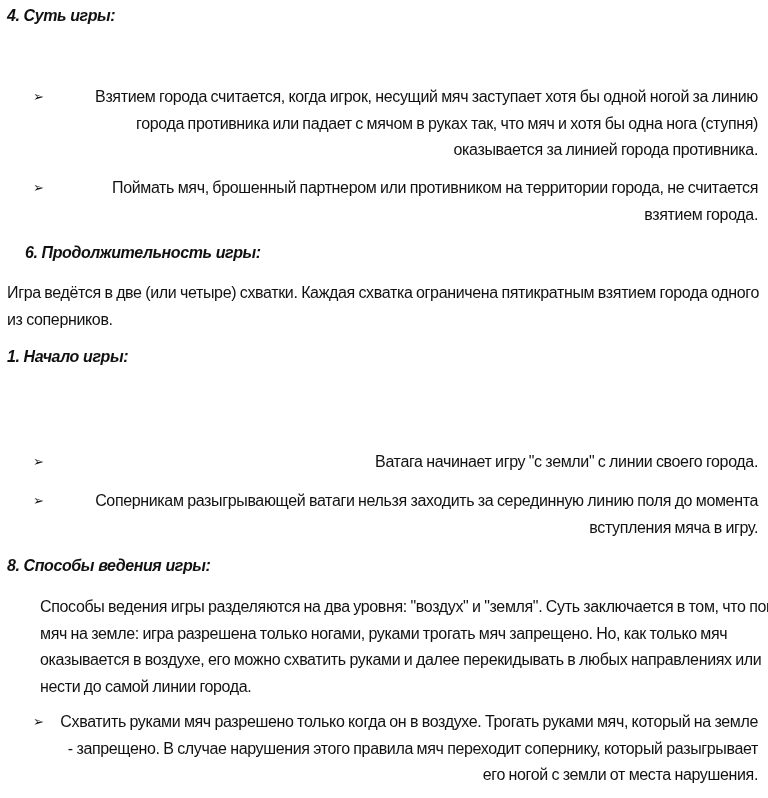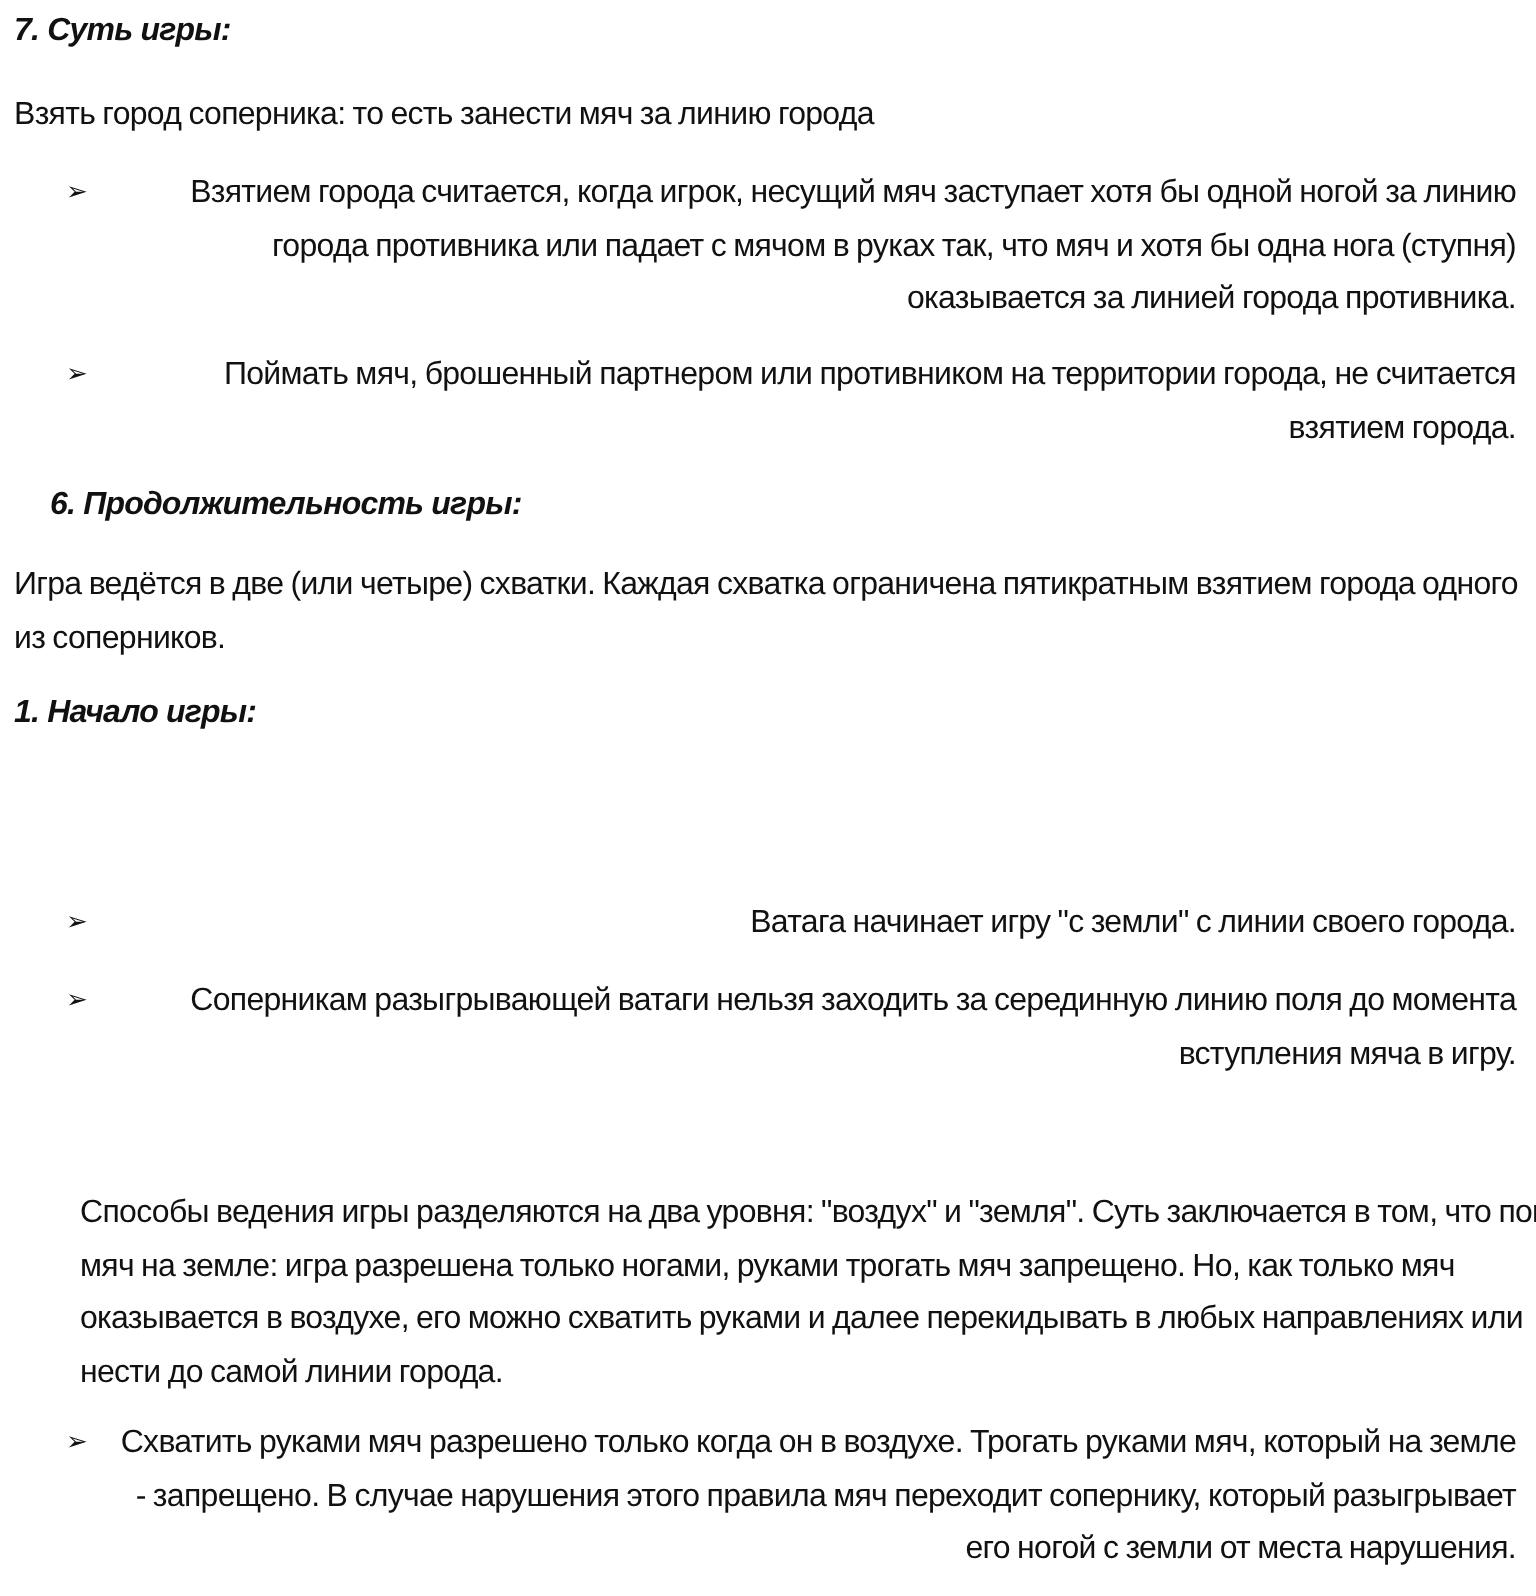--- a/index.html
+++ b/index.html
@@ -59,22 +59,21 @@
       display: block;
       margin-left: 23px;
       text-align: right;
     }
   </style>
 </head>
 <body>
 
 <div class="page">
 
-  <div class="heading" style="top:6px;">7. Суть игры:</div>
-  <div class="para" style="top:45px;">Взять город соперника: то есть занести мяч за линию города</div>
+  <div class="heading" style="top:6px;">4. Суть игры:</div>
   <div class="bullet" style="top:84px;">
     <span class="glyph">➢</span>
     <span class="text">Взятием города считается, когда игрок, несущий мяч заступает хотя бы одной ногой за линию города противника или падает с мячом в руках так, что мяч и хотя бы одна нога (ступня) оказывается за линией города противника.</span>
   </div>
   <div class="bullet" style="top:175px;">
     <span class="glyph">➢</span>
     <span class="text">Поймать мяч, брошенный партнером или противником на территории города, не считается взятием города.</span>
   </div>
 
   <div class="heading" style="top:243px;margin-left:18px;">6. Продолжительность игры:</div>
@@ -83,19 +82,20 @@
   <div class="heading" style="top:347px;">1. Начало игры:</div>
   <div class="bullet" style="top:449px;">
     <span class="glyph">➢</span>
     <span class="text">Ватага начинает игру "с земли" с линии своего города.</span>
   </div>
   <div class="bullet" style="top:488px;">
     <span class="glyph">➢</span>
     <span class="text">Соперникам разыгрывающей ватаги нельзя заходить за серединную линию поля до момента вступления мяча в игру.</span>
   </div>
 
+  <div class="heading" style="top:556px;">8. Способы ведения игры:</div>
   <div class="para" style="top:594px;margin-left:33px;">Способы ведения игры разделяются на два уровня: "воздух" и "земля". Суть заключается в том, что пока мяч на земле: игра разрешена только ногами, руками трогать мяч запрещено. Но, как только мяч оказывается в воздухе, его можно схватить руками и далее перекидывать в любых направлениях или нести до самой линии города.</div>
   <div class="bullet" style="top:709px;">
     <span class="glyph">➢</span>
     <span class="text">Схватить руками мяч разрешено только когда он в воздухе. Трогать руками мяч, который на земле - запрещено. В случае нарушения этого правила мяч переходит сопернику, который разыгрывает его ногой с земли от места нарушения.</span>
   </div>
 
 </div>
 
 </body></html>

